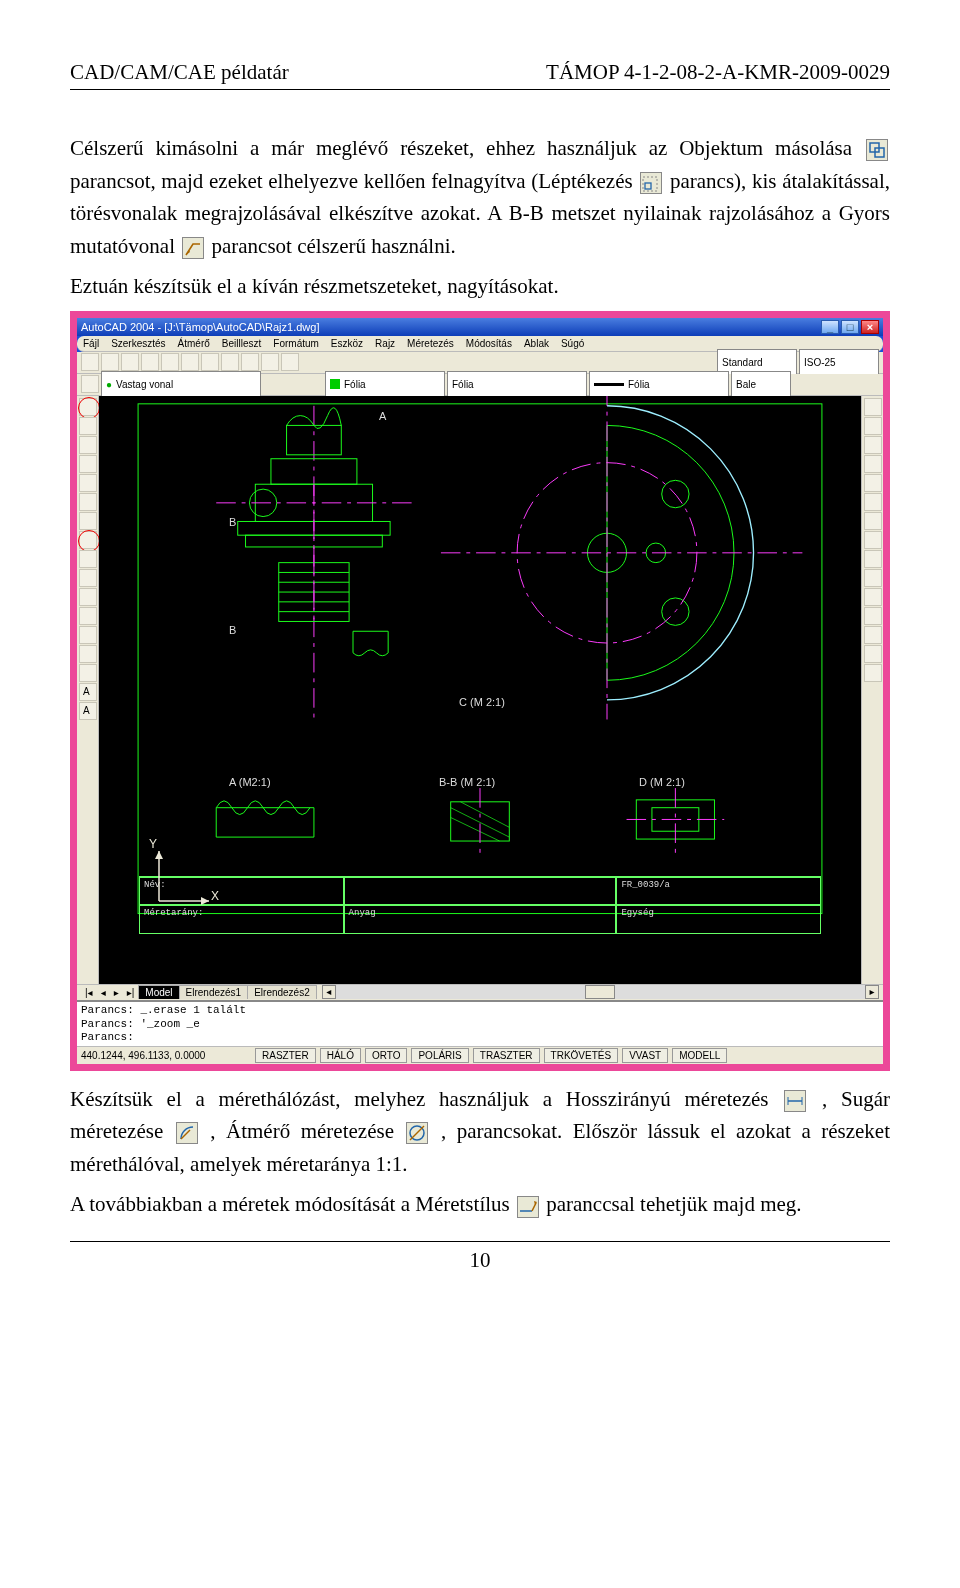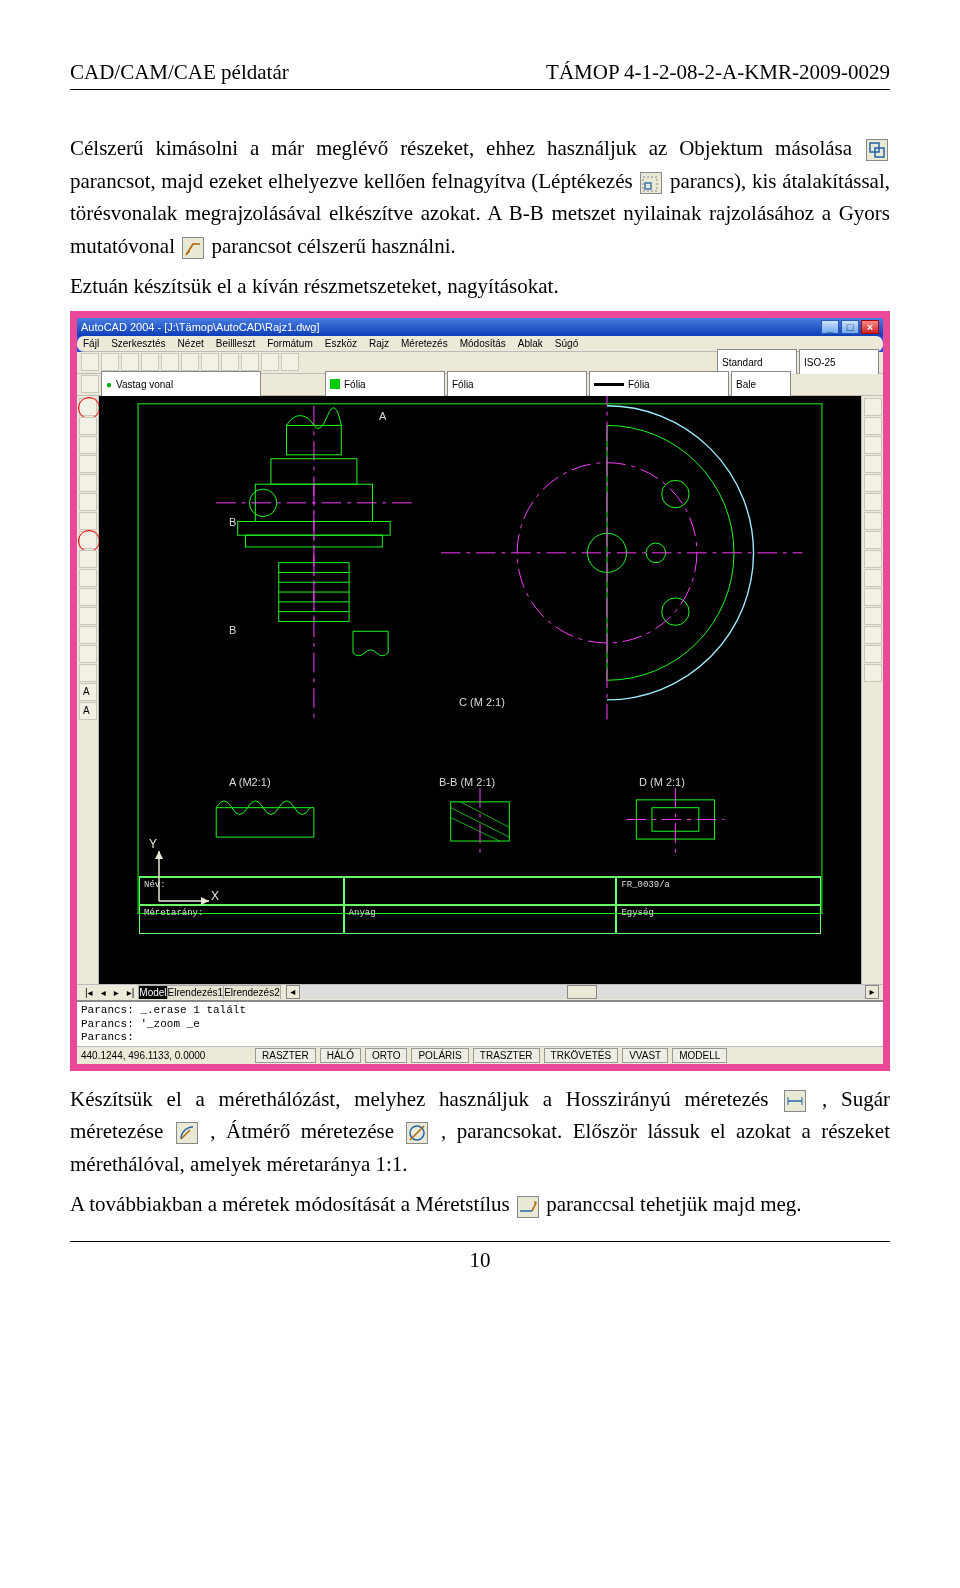--- a/index.html
+++ b/index.html
@@ -167,21 +167,21 @@
     height:18px;
     background:#ece9d8;
     display:flex;
     align-items:center;
     padding:0 4px;
     gap:0;
     border-top:1px solid #bbb;
     font-size:10px;
   }
   .tabbtn {
-    padding:1px 0;
+    padding:1px 6px;
     background:#e5e2d1;
     border:1px solid #aaa;
     border-bottom:none;
     margin-right:-1px;
   }
   .tabbtn.active{ background:#000;color:#fff;}
   .hscroll {
     flex:1; height:14px; background:#ddd; margin-left:6px;
     display:flex;justify-content:space-between;
   }
@@ -267,21 +267,21 @@
         <div class="winctrls">
           <div class="winbtn min">_</div>
           <div class="winbtn max">□</div>
           <div class="winbtn">×</div>
         </div>
       </div>
 
       <div class="menubar">
         <span>Fájl</span>
         <span>Szerkesztés</span>
-        <span>Nézet</span>
+        <span>Átmérő</span>
         <span>Beillleszt</span>
         <span>Formátum</span>
         <span>Eszköz</span>
         <span>Rajz</span>
         <span>Méretezés</span>
         <span>Módosítás</span>
         <span>Ablak</span>
         <span>Súgó</span>
       </div>
 

